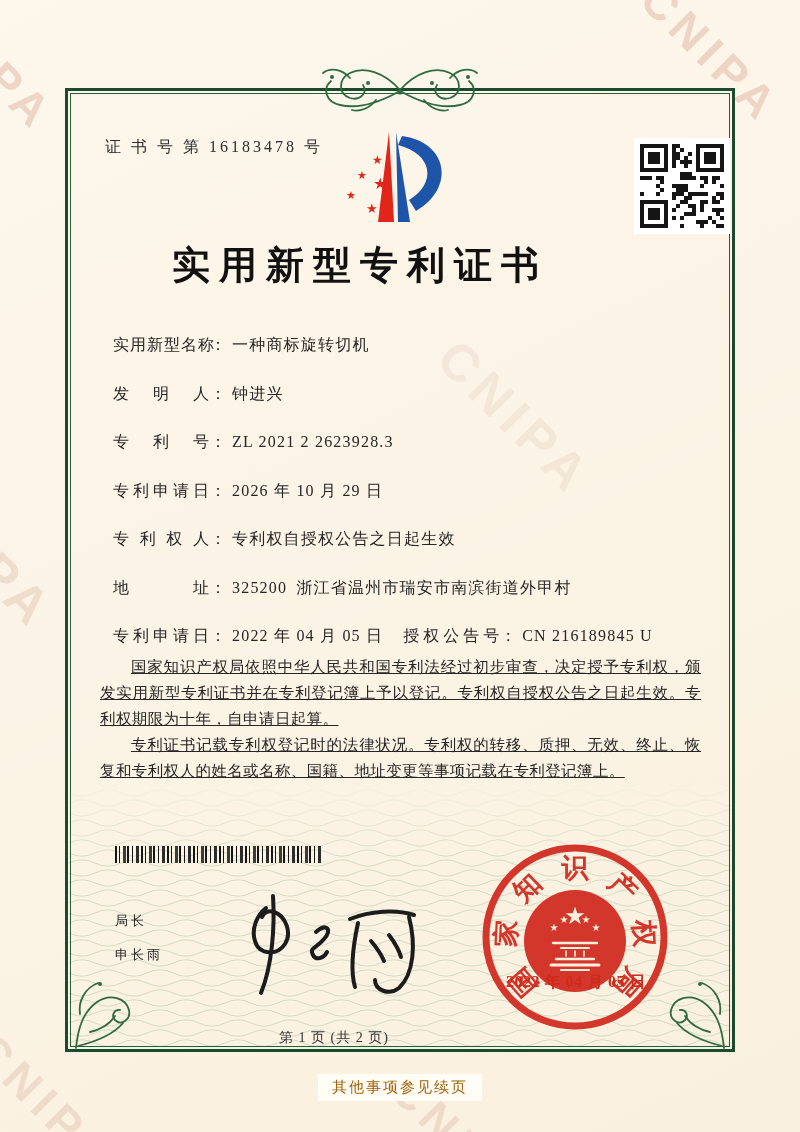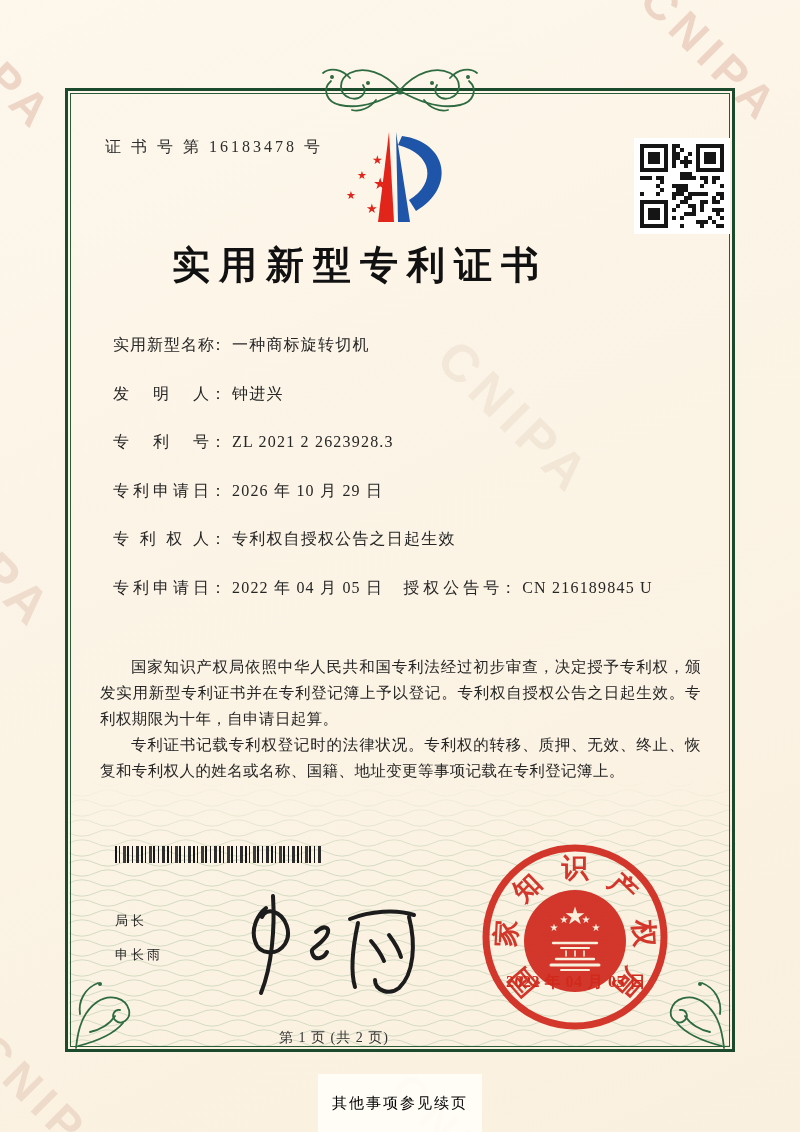--- a/index.html
+++ b/index.html
@@ -34,21 +34,21 @@
   
   .fields{position:absolute;left:113px;top:334px;width:580px;font-size:16px;color:#262626;}
   .frow{margin-bottom:26.5px;line-height:22px;white-space:nowrap;}
   .flabel{display:inline-block;width:97px;text-align:justify;text-align-last:justify;letter-spacing:1px;}
   .fcolon{display:inline-block;margin-right:6px;}
   .fvalue{letter-spacing:1.2px;}
   .grant-no{margin-left:20px;}
   
   .body-text{position:absolute;left:100px;top:654px;width:601px;font-size:15.5px;
              line-height:26px;text-align:justify;color:#262626;}
-  .body-text p{margin:0;text-indent:2em;letter-spacing:0.4px;}
+  .body-text p{margin:0;text-indent:2em;letter-spacing:0.4px;text-decoration:underline;}
   
   .barcode{position:absolute;left:115px;top:846px;width:206px;height:17px;
     background:repeating-linear-gradient(90deg,
       #161616 0 2px,transparent 2px 4px,#161616 4px 5px,transparent 5px 8px,
       #3a3a3a 8px 11px,transparent 11px 12px,#161616 12px 14px,transparent 14px 17px,
       #161616 17px 18px,transparent 18px 21px,#2c2c2c 21px 24px,transparent 24px 26px);}
   
   .signer{position:absolute;left:115px;font-family:"Liberation Sans","DejaVu Sans",sans-serif;
           font-size:13px;letter-spacing:3px;color:#1e1e1e;}
   .signer-title{top:912px;}
@@ -56,21 +56,21 @@
   .sig-svg{position:absolute;left:228px;top:888px;}
   
   .seal{position:absolute;left:478px;top:840px;width:194px;height:194px;}
   .seal-date{position:absolute;left:497px;top:972px;width:158px;text-align:center;
              font-size:16px;font-weight:bold;color:#cf2a1b;letter-spacing:0.5px;}
   
   .page-ind{position:absolute;left:0;top:1029px;width:668px;text-align:center;
             font-size:14px;letter-spacing:1px;color:#333;}
   .cont-note{position:absolute;left:0;top:1074px;width:800px;text-align:center;}
   .cont-note span{display:inline-block;background:rgba(255,253,247,0.95);
-            padding:20px 14px;font-size:15px;letter-spacing:2px;color:#000000;}
+            padding:4px 14px;font-size:15px;letter-spacing:2px;color:#a16207;}
   .ornament{position:absolute;left:280px;top:56px;}
   .flourish{position:absolute;}
   .flourish.bl{left:70px;top:972px;}
   .flourish.br{left:660px;top:972px;transform:scaleX(-1);}
 </style>
 </head>
 <body>
 
 <div id="page">
 
@@ -285,20 +285,23 @@
     <div class="frow">
       <span class="flabel">专利号</span><span class="fcolon">：</span><span class="fvalue">ZL 2021 2 2623928.3</span>
     </div>
     <div class="frow">
       <span class="flabel">专利申请日</span><span class="fcolon">：</span><span class="fvalue">2026 年 10 月 29 日</span>
     </div>
     <div class="frow">
       <span class="flabel">专利权人</span><span class="fcolon">：</span><span class="fvalue">专利权自授权公告之日起生效</span>
     </div>
     <div class="frow">
+      <span class="flabel">地址</span><span class="fcolon">：</span><span class="fvalue">325200 浙江省温州市瑞安市南滨街道外甲村</span>
+    </div>
+    <div class="frow">
       <span class="flabel">专利申请日</span><span class="fcolon">：</span><span class="fvalue">2022 年 04 月 05 日</span><span class="grant-no"><span class="flabel">授权公告号</span><span class="fcolon">：</span><span class="fvalue">CN 216189845 U</span></span>
     </div>
   </div>
 
   <div class="body-text">
     <p>国家知识产权局依照中华人民共和国专利法经过初步审查，决定授予专利权，颁发实用新型专利证书并在专利登记簿上予以登记。专利权自授权公告之日起生效。专利权期限为十年，自申请日起算。</p>
     <p>专利证书记载专利权登记时的法律状况。专利权的转移、质押、无效、终止、恢复和专利权人的姓名或名称、国籍、地址变更等事项记载在专利登记簿上。</p>
   </div>
 
   <div class="barcode"></div>

